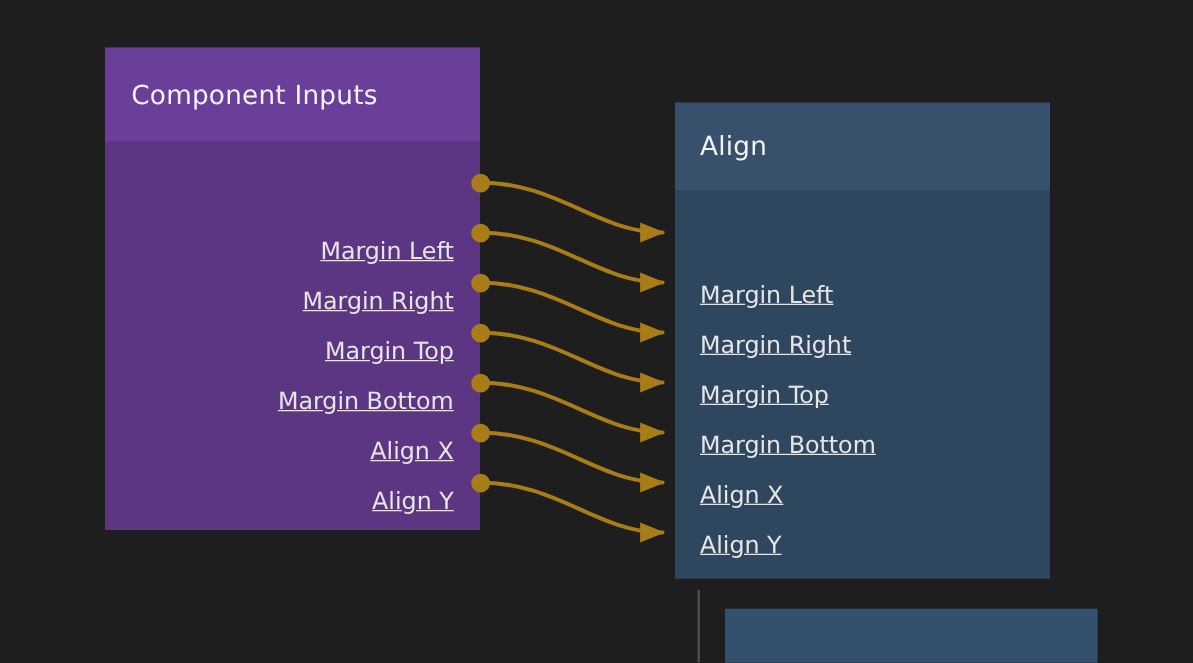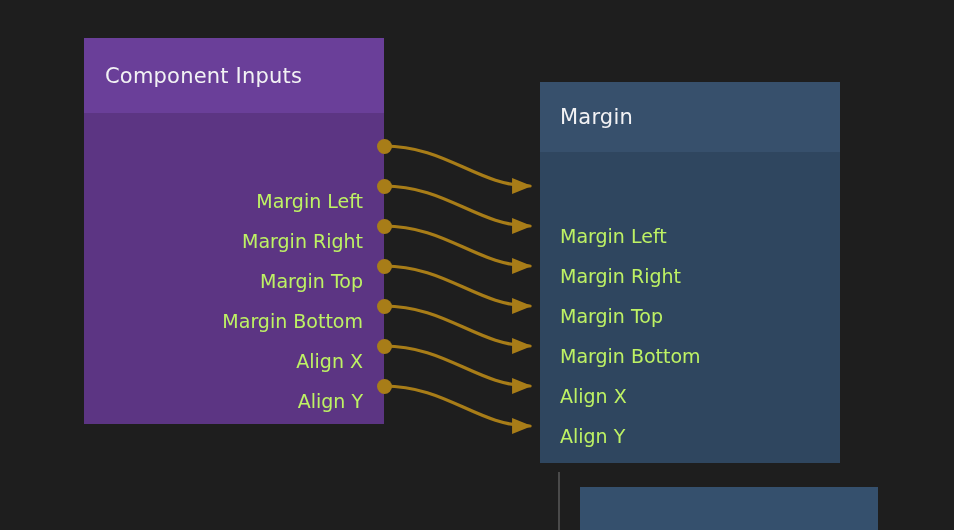--- a/index.html
+++ b/index.html
@@ -69,24 +69,25 @@
   .port-row {
     position: absolute;
     left: 0;
     right: 0;
     height: 40px;
     display: flex;
     align-items: center;
   }
 
   .port-label {
-    color: #bef264;
+    color: #e5e5e5;
     font-size: 19px;
     font-weight: 400;
     white-space: nowrap;
+    text-decoration: underline;
   }
 
   
   #node-component-inputs {
     left: 84px;
     top: 38px;
     width: 300px;
     height: 386px;
     background: #5c3583;
   }
@@ -202,21 +203,21 @@
   <div class="port-dot" style="left:377px; top:139px;"></div>
   <div class="port-dot" style="left:377px; top:179px;"></div>
   <div class="port-dot" style="left:377px; top:219px;"></div>
   <div class="port-dot" style="left:377px; top:259px;"></div>
   <div class="port-dot" style="left:377px; top:299px;"></div>
   <div class="port-dot" style="left:377px; top:339px;"></div>
   <div class="port-dot" style="left:377px; top:379px;"></div>
 
   <div class="node" id="node-group">
     <div class="node-header">
-      <span class="node-title">Margin</span>
+      <span class="node-title">Align</span>
     </div>
     <div class="node-body">
       <div class="port-row" style="top:64px;">
         <span class="port-label">Margin Left</span>
       </div>
       <div class="port-row" style="top:104px;">
         <span class="port-label">Margin Right</span>
       </div>
       <div class="port-row" style="top:144px;">
         <span class="port-label">Margin Top</span>

